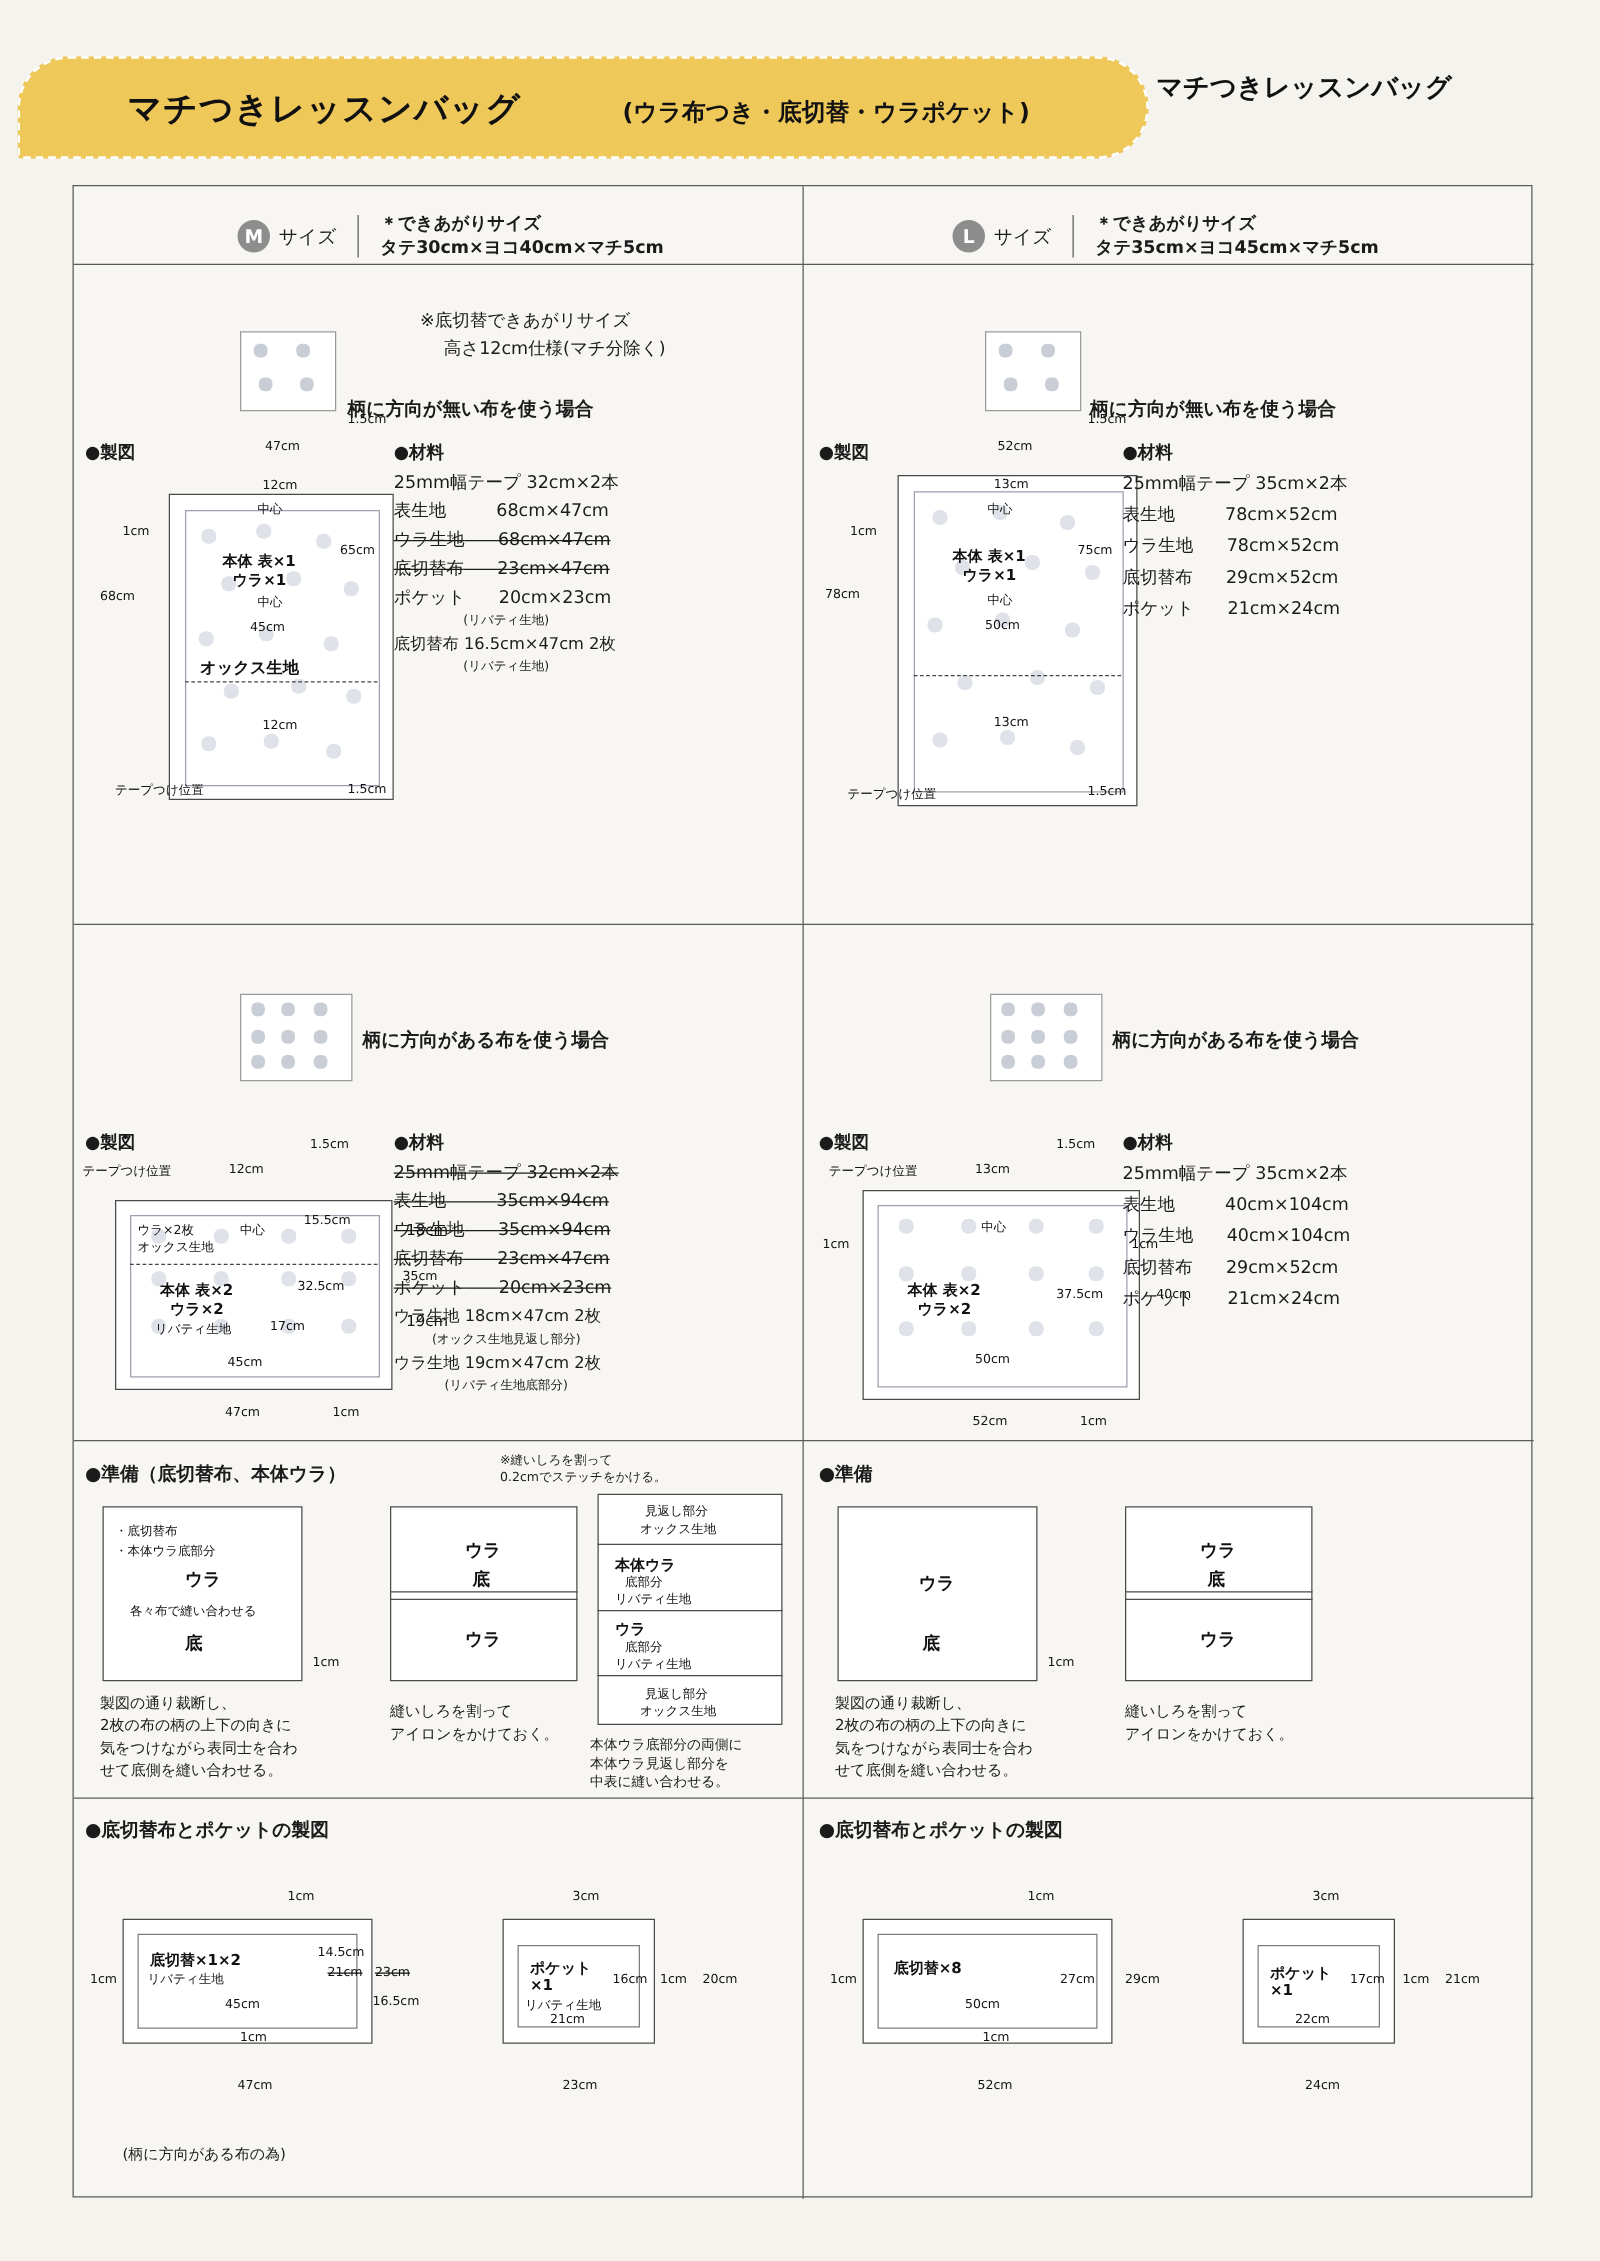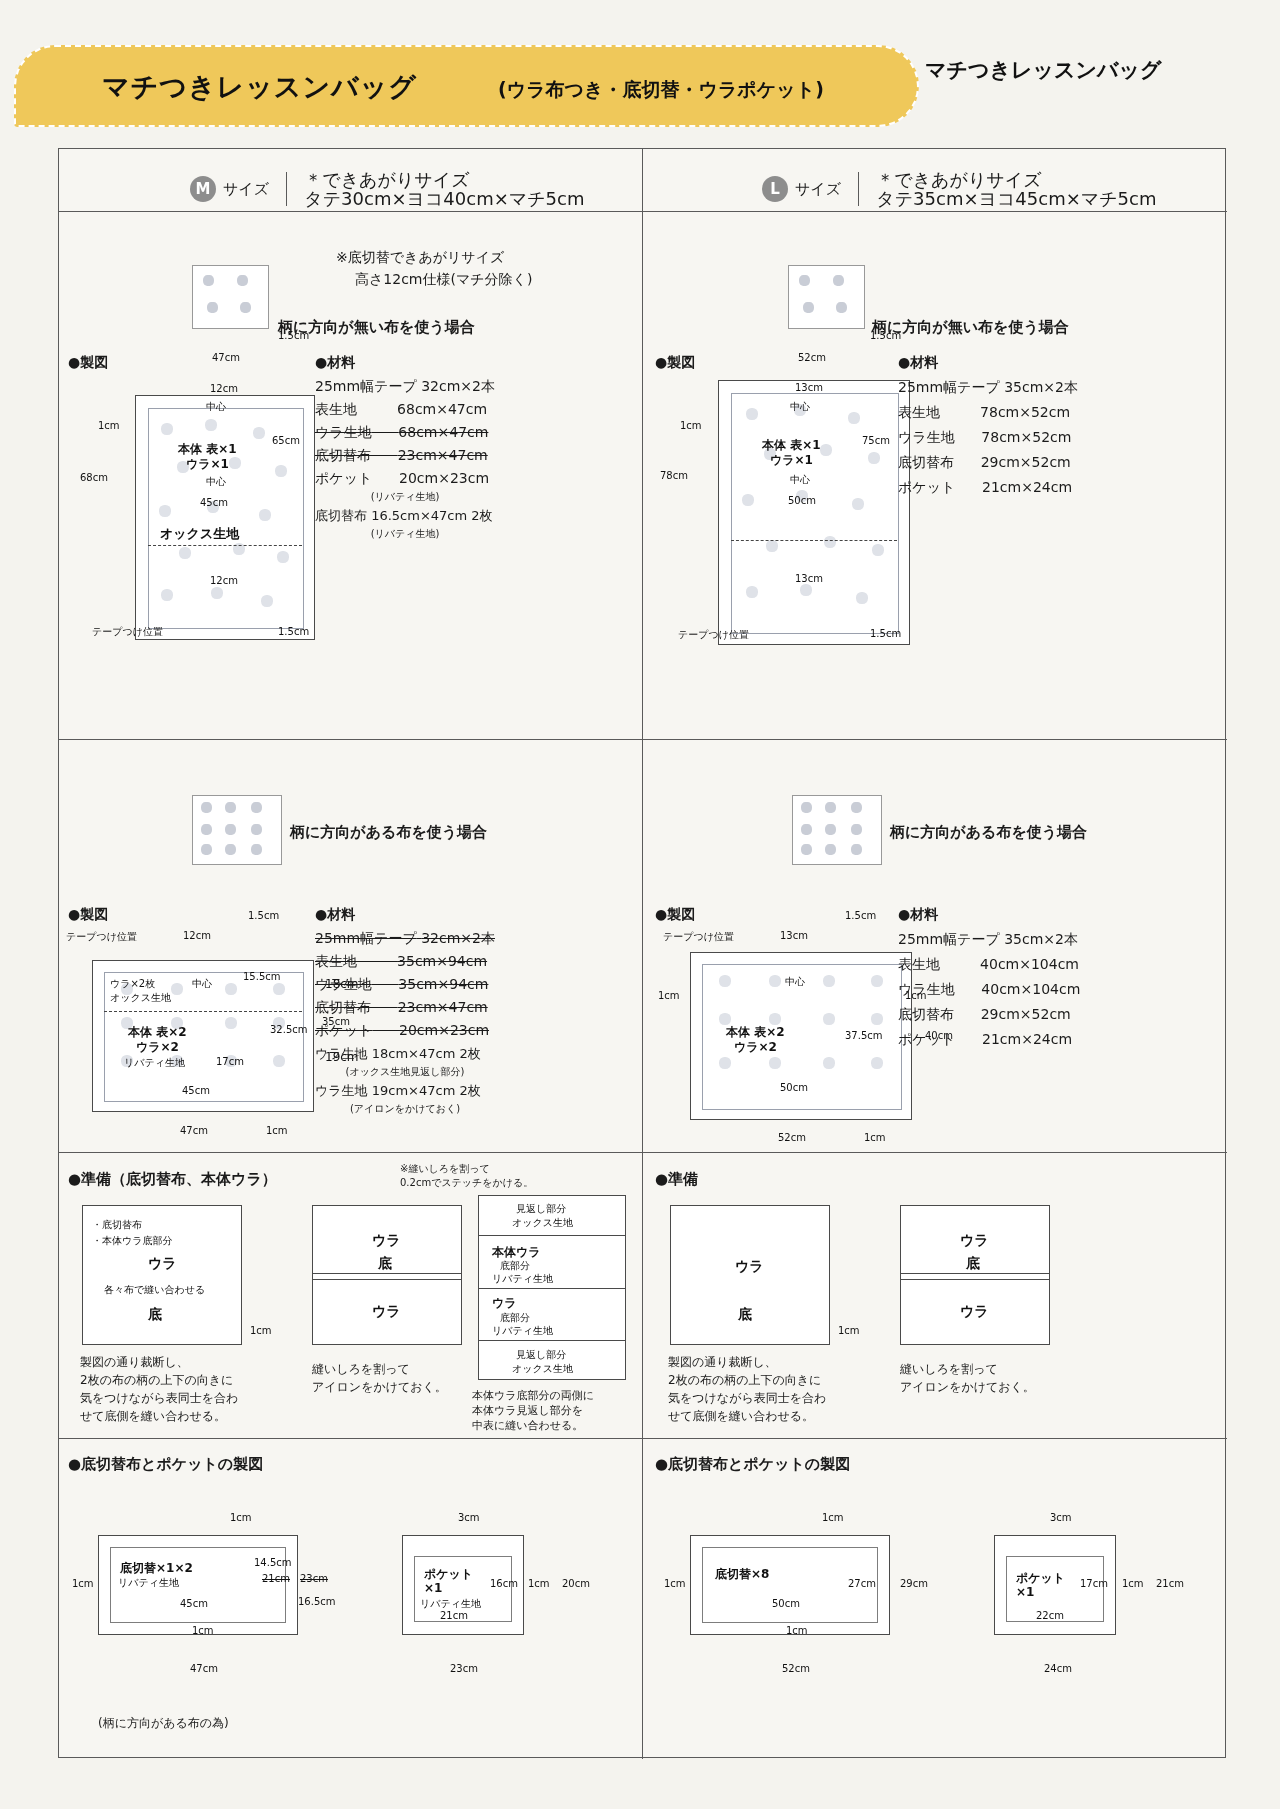--- a/index.html
+++ b/index.html
@@ -43,21 +43,21 @@
   }
   .vline{position:absolute;top:0;width:1px;background:#5a5a5a;}
   .hline{position:absolute;left:0;height:1px;background:#5a5a5a;}
   
   .badge{
     display:inline-block;width:26px;height:26px;border-radius:50%;
     background:#8d8d8d;color:#fff;text-align:center;line-height:26px;
     font-size:15px;font-weight:bold;vertical-align:middle;
   }
   .sz-label{font-size:15px;margin-left:7px;vertical-align:middle;}
-  .sz-spec{font-size:18px;line-height:19px;}
+  .sz-spec{font-size:14px;line-height:19px;font-weight:bold;}
   .sz-row{position:absolute;}
   .vsep{display:inline-block;width:1px;height:34px;background:#5a5a5a;
         vertical-align:middle;margin:0 12px;}
   
   .t{position:absolute;white-space:pre;font-size:13px;line-height:18px;}
   .bold{font-weight:bold;}
   .strike{text-decoration:line-through;text-decoration-thickness:1px;}
   .xsmall{font-size:10px;line-height:14px;text-align:center;}
   
   .swatch{position:absolute;border:1px solid #999;background:#fff;}
@@ -275,39 +275,39 @@
   <div class="dim" style="left:183px;top:930px;">12cm</div>
   <div class="dim" style="left:248px;top:910px;">1.5cm</div>
   <div class="dim" style="left:243px;top:971px;">15.5cm</div>
   <div class="dim" style="left:110px;top:977px;">ウラ×2枚</div>
   <div class="dim" style="left:110px;top:991px;">オックス生地</div>
   <div class="dim" style="left:192px;top:977px;">中心</div>
   <div class="dim bold" style="left:128px;top:1024px;font-size:12px;">本体 表×2</div>
   <div class="dim bold" style="left:136px;top:1039px;font-size:12px;">ウラ×2</div>
   <div class="dim" style="left:124px;top:1056px;">リバティ生地</div>
   <div class="dim" style="left:216px;top:1056px;">17cm</div>
-  <div class="dim" style="left:238px;top:1024px;margin-left:32px;">32.5cm</div>
+  <div class="dim" style="left:238px;top:1024px;">32.5cm</div>
   <div class="dim" style="left:325px;top:977px;font-size:12px;">18cm</div>
   <div class="dim" style="left:325px;top:1050px;font-size:12px;">19cm</div>
   <div class="dim" style="left:322px;top:1016px;">35cm</div>
   <div class="dim" style="left:182px;top:1085px;">45cm</div>
   <div class="dim" style="left:180px;top:1125px;">47cm</div>
   <div class="dim" style="left:266px;top:1125px;">1cm</div>
 
   <div class="t bold" style="left:315px;top:905px;font-size:14px;">●材料</div>
   <div style="position:absolute;left:315px;top:927px;font-size:14px;line-height:23px;">
     <div class="strike"><span>25mm幅テープ</span> <span>32cm×2本</span></div>
     <div class="strike"><span>表生地</span>&nbsp;&nbsp;&nbsp;&nbsp;&nbsp;&nbsp;&nbsp;&nbsp; <span>35cm×94cm</span></div>
     <div class="strike"><span>ウラ生地</span>&nbsp;&nbsp;&nbsp;&nbsp;&nbsp; <span>35cm×94cm</span></div>
     <div class="strike"><span>底切替布</span>&nbsp;&nbsp;&nbsp;&nbsp;&nbsp; <span>23cm×47cm</span></div>
     <div class="strike"><span>ポケット</span>&nbsp;&nbsp;&nbsp;&nbsp;&nbsp; <span>20cm×23cm</span></div>
     <div style="font-size:13px;">ウラ生地  18cm×47cm 2枚</div>
     <div class="xsmall">(オックス生地見返し部分)</div>
     <div style="font-size:13px;">ウラ生地  19cm×47cm 2枚</div>
-    <div class="xsmall">(アイロンをかけておく)</div>
+    <div class="xsmall">(リバティ生地底部分)</div>
   </div>
 
   <div class="box" style="left:690px;top:952px;width:222px;height:168px;"></div>
   <div class="pattern" style="left:702px;top:964px;width:198px;height:144px;border:1px solid #9aa0ad;">
     <i style="left:16px;top:10px;"></i>
       <i style="left:66px;top:10px;"></i>
       <i style="left:120px;top:10px;"></i>
       <i style="left:168px;top:10px;"></i>
     <i style="left:16px;top:48px;"></i>
       <i style="left:66px;top:48px;"></i>

